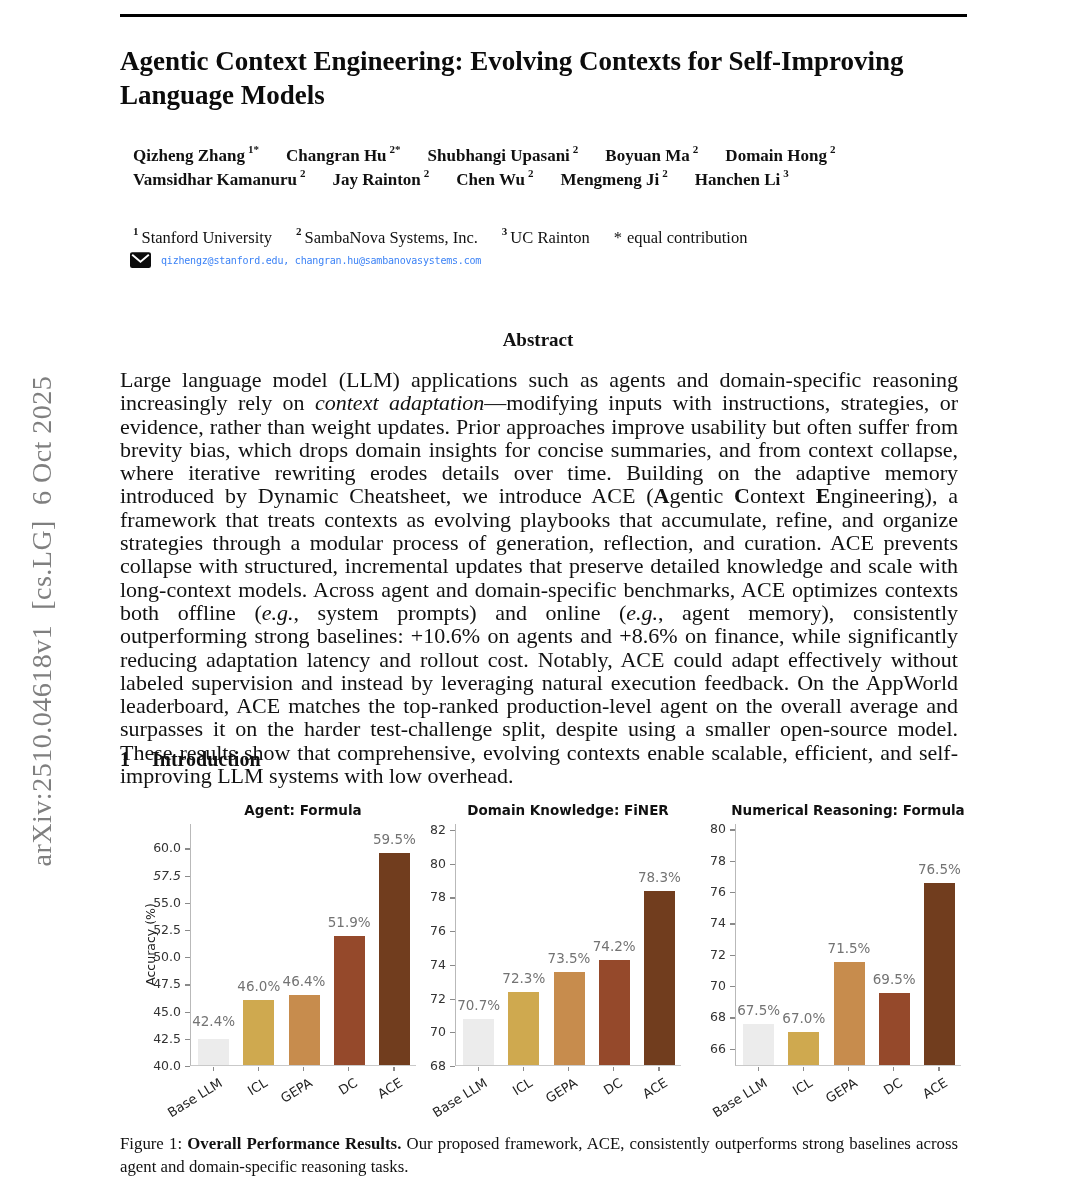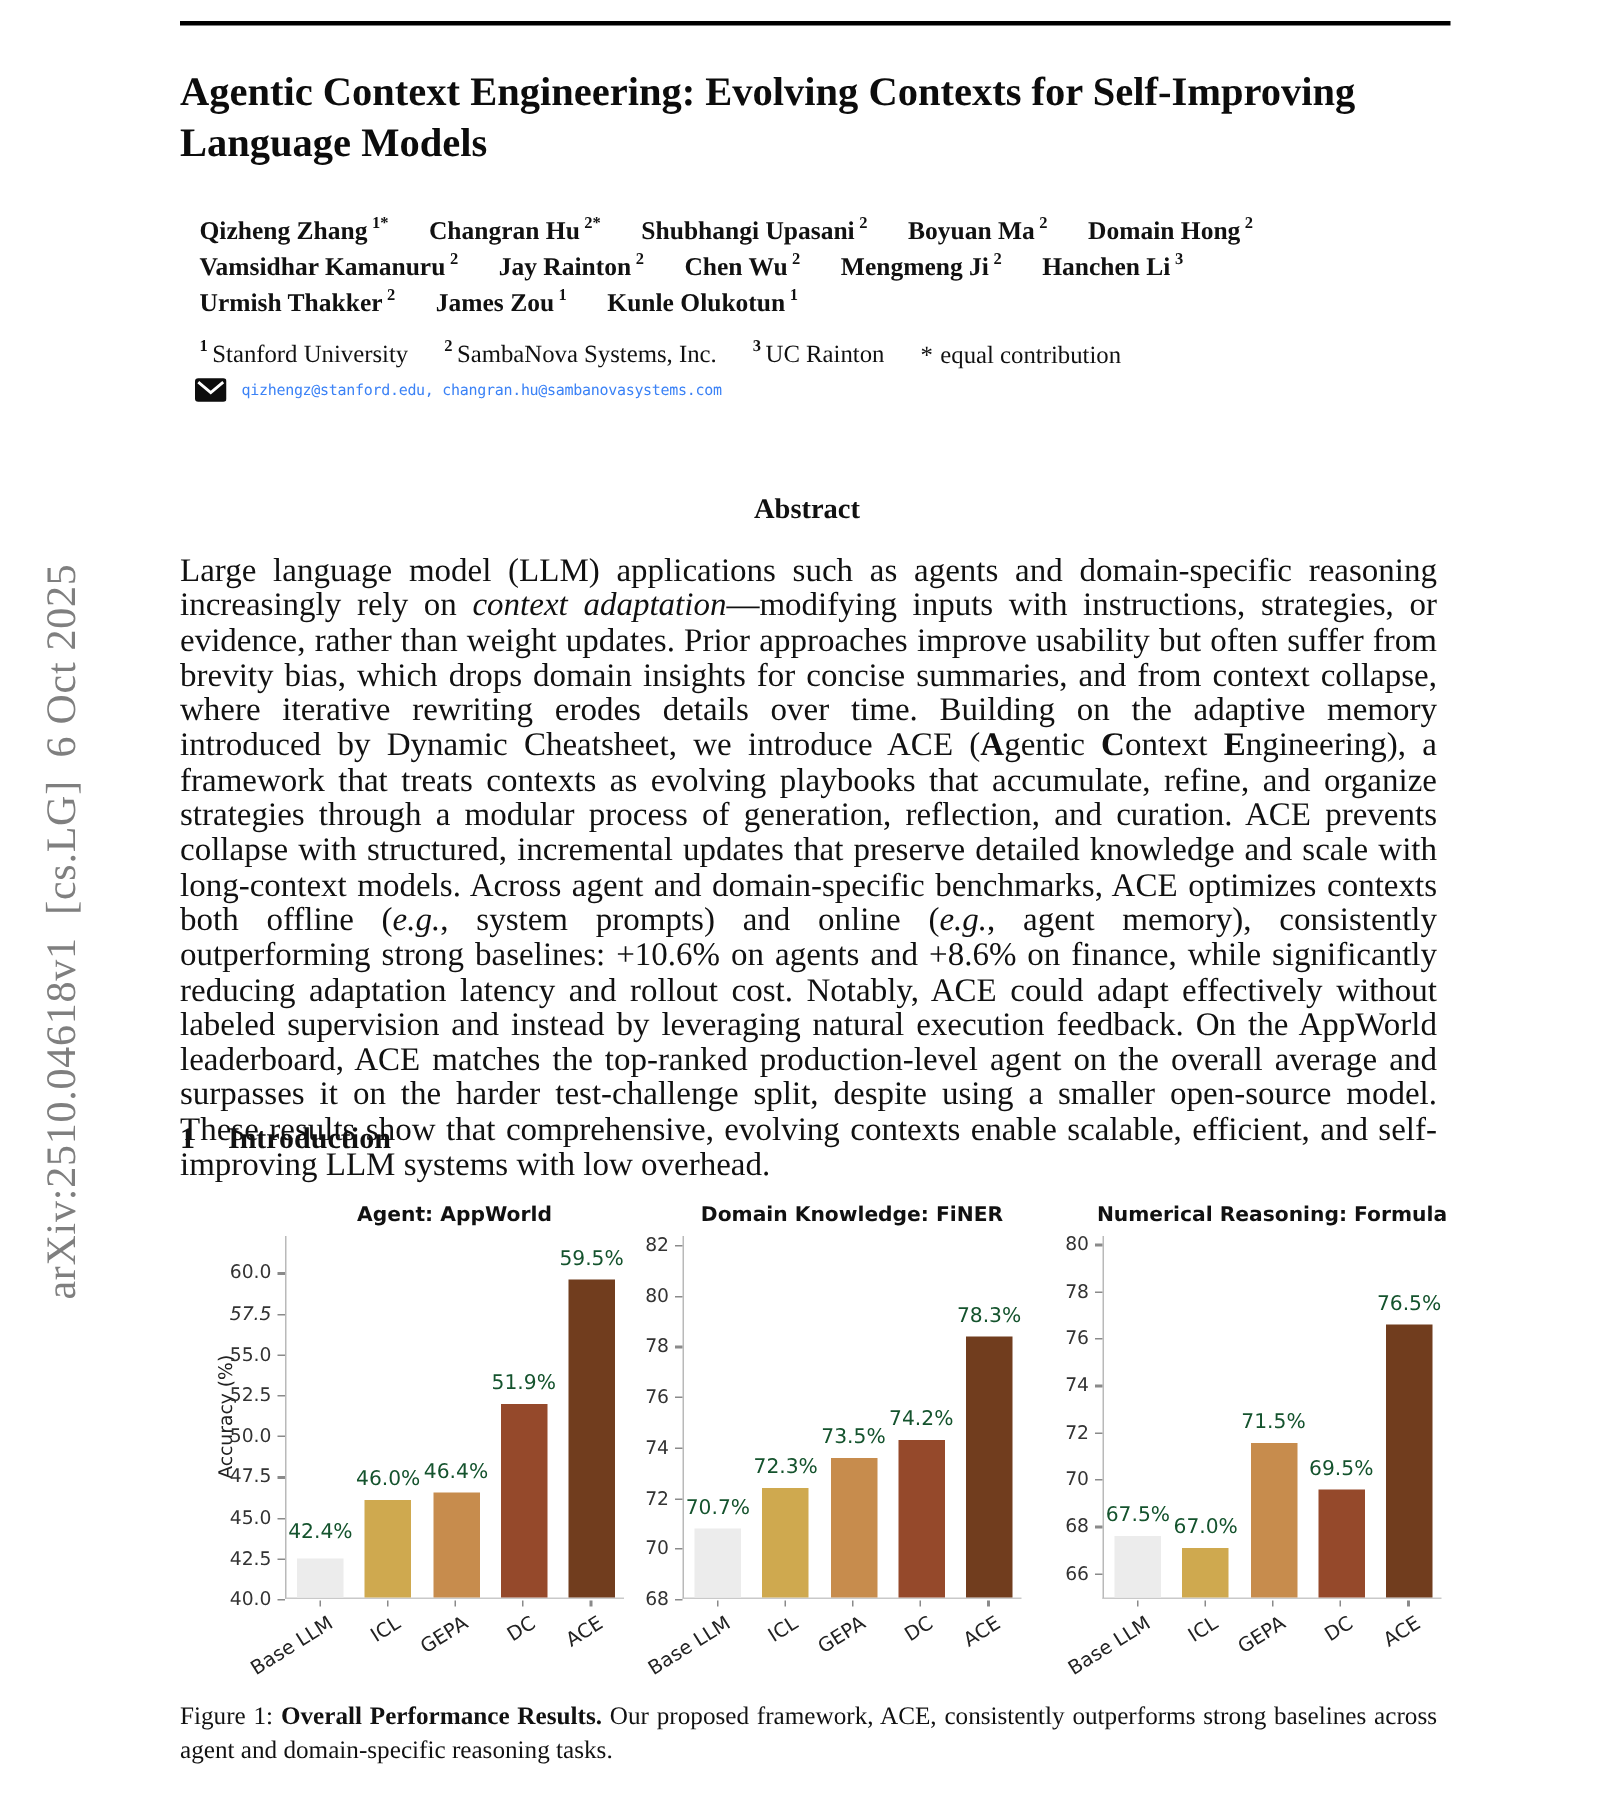--- a/index.html
+++ b/index.html
@@ -56,21 +56,21 @@
 
   .section-heading { position: absolute; left: 120px; top: 748px; font-size: 20px; font-weight: 700; }
   .section-heading .sec-num { margin-right: 22px; }
 
   .figure { position: absolute; left: 120px; top: 798px; width: 860px; height: 338px; }
   .chart { position: absolute; top: 0; height: 338px; }
   .chart, .chart * { font-family: "DejaVu Sans", "Liberation Sans", sans-serif; }
   .chart-title { position: absolute; text-align: center; font-size: 13.5px; font-weight: 700; color: #111; white-space: nowrap; }
   .plot-area { position: absolute; border-left: 1.2px solid #b9b9b9; border-bottom: 1.2px solid #c9c9c9; }
   .bar { position: absolute; bottom: 0; }
-  .bar-value-label { position: absolute; text-align: center; font-size: 13.5px; color: #14532d; white-space: nowrap; }
+  .bar-value-label { position: absolute; text-align: center; font-size: 13.5px; color: #737373; white-space: nowrap; }
   .y-tick-label { position: absolute; text-align: right; font-size: 12.5px; color: #333; height: 16px; line-height: 16px; }
   .y-tick-mark { position: absolute; height: 1.2px; background: #8a8a8a; }
   .x-tick-mark { position: absolute; width: 1.2px; height: 4px; background: #8a8a8a; }
   .x-tick-label {
     position: absolute; width: 110px; text-align: right; font-size: 13px; color: #222;
     transform: rotate(-32deg); transform-origin: 100% 0; white-space: nowrap;
   }
   .y-axis-label {
     position: absolute; text-align: center; font-size: 12.5px; color: #222;
     transform: rotate(-90deg); transform-origin: center center; white-space: nowrap;
@@ -97,25 +97,20 @@
       <span><span>Shubhangi Upasani</span><sup>2</sup></span>
       <span><span>Boyuan Ma</span><sup>2</sup></span>
       <span><span>Domain Hong</span><sup>2</sup></span>
     </div>
     <div class="author-row">
       <span><span>Vamsidhar Kamanuru</span><sup>2</sup></span>
       <span><span>Jay Rainton</span><sup>2</sup></span>
       <span><span>Chen Wu</span><sup>2</sup></span>
       <span><span>Mengmeng Ji</span><sup>2</sup></span>
       <span><span>Hanchen Li</span><sup>3</sup></span>
-    </div>
-    <div class="author-row">
-      <span><span>Urmish Thakker</span><sup>2</sup></span>
-      <span><span>James Zou</span><sup>1</sup></span>
-      <span><span>Kunle Olukotun</span><sup>1</sup></span>
     </div>
   </div>
 
 <div class="affiliations" id="affiliations">
     <span><sup>1</sup><span>Stanford University</span></span>
     <span><sup>2</sup><span>SambaNova Systems, Inc.</span></span>
     <span><sup>3</sup><span>UC Rainton</span></span>
     <span><span class="star-marker">*</span><span>equal contribution</span></span>
   </div>
 
@@ -132,21 +127,21 @@
 <div class="abstract-heading">Abstract</div>
 
 <p class="abstract-body"><span>Large language model (LLM) applications such as agents and domain-specific reasoning increasingly rely on </span><i>context adaptation</i><span>—modifying inputs with instructions, strategies, or evidence, rather than weight updates. Prior approaches improve usability but often suffer from brevity bias, which drops domain insights for concise summaries, and from context collapse, where iterative rewriting erodes details over time. Building on the adaptive memory introduced by Dynamic Cheatsheet, we introduce ACE (</span><b>A</b><span>gentic </span><b>C</b><span>ontext </span><b>E</b><span>ngineering), a framework that treats contexts as evolving playbooks that accumulate, refine, and organize strategies through a modular process of generation, reflection, and curation. ACE prevents collapse with structured, incremental updates that preserve detailed knowledge and scale with long-context models. Across agent and domain-specific benchmarks, ACE optimizes contexts both offline (</span><i>e.g.</i><span>, system prompts) and online (</span><i>e.g.</i><span>, agent memory), consistently outperforming strong baselines: +10.6% on agents and +8.6% on finance, while significantly reducing adaptation latency and rollout cost. Notably, ACE could adapt effectively without labeled supervision and instead by leveraging natural execution feedback. On the AppWorld leaderboard, ACE matches the top-ranked production-level agent on the overall average and surpasses it on the harder test-challenge split, despite using a smaller open-source model. These results show that comprehensive, evolving contexts enable scalable, efficient, and self-improving LLM systems with low overhead.</span></p>
 
 <div class="section-heading">
   <span class="sec-num">1</span><span class="sec-title">Introduction</span>
 </div>
 
 <div class="figure" id="figure1">
     <div class="chart" style="left: 0px; width: 300px;">
-      <div class="chart-title" style="left: 53px; width: 260px; top: 4px;">Agent: AppWorld</div>
+      <div class="chart-title" style="left: 53px; width: 260px; top: 4px;">Agent: Formula</div>
       <div class="y-axis-label" style="width: 242px; height: 15px; left: -91px; top: 139px;">Accuracy (%)</div>
       <div class="plot-area" style="left: 70px; top: 26px; width: 226px; height: 242px;">
         <div class="bar" style="left: 7.1px; width: 31px; height: 26.1034px; background: rgb(236, 236, 236);"></div>
         <div class="bar-value-label" style="left: -22.4px; width: 90px; bottom: 36px;">42.4%</div>
         <div class="bar" style="left: 52.3px; width: 31px; height: 65.2584px; background: rgb(207, 169, 79);"></div>
         <div class="bar-value-label" style="left: 22.8px; width: 90px; bottom: 71.2584px;">46.0%</div>
         <div class="bar" style="left: 97.5px; width: 31px; height: 69.609px; background: rgb(199, 140, 77);"></div>
         <div class="bar-value-label" style="left: 68px; width: 90px; bottom: 75.609px;">46.4%</div>
         <div class="bar" style="left: 142.7px; width: 31px; height: 129.429px; background: rgb(149, 73, 43);"></div>
         <div class="bar-value-label" style="left: 113.2px; width: 90px; bottom: 135.429px;">51.9%</div>

